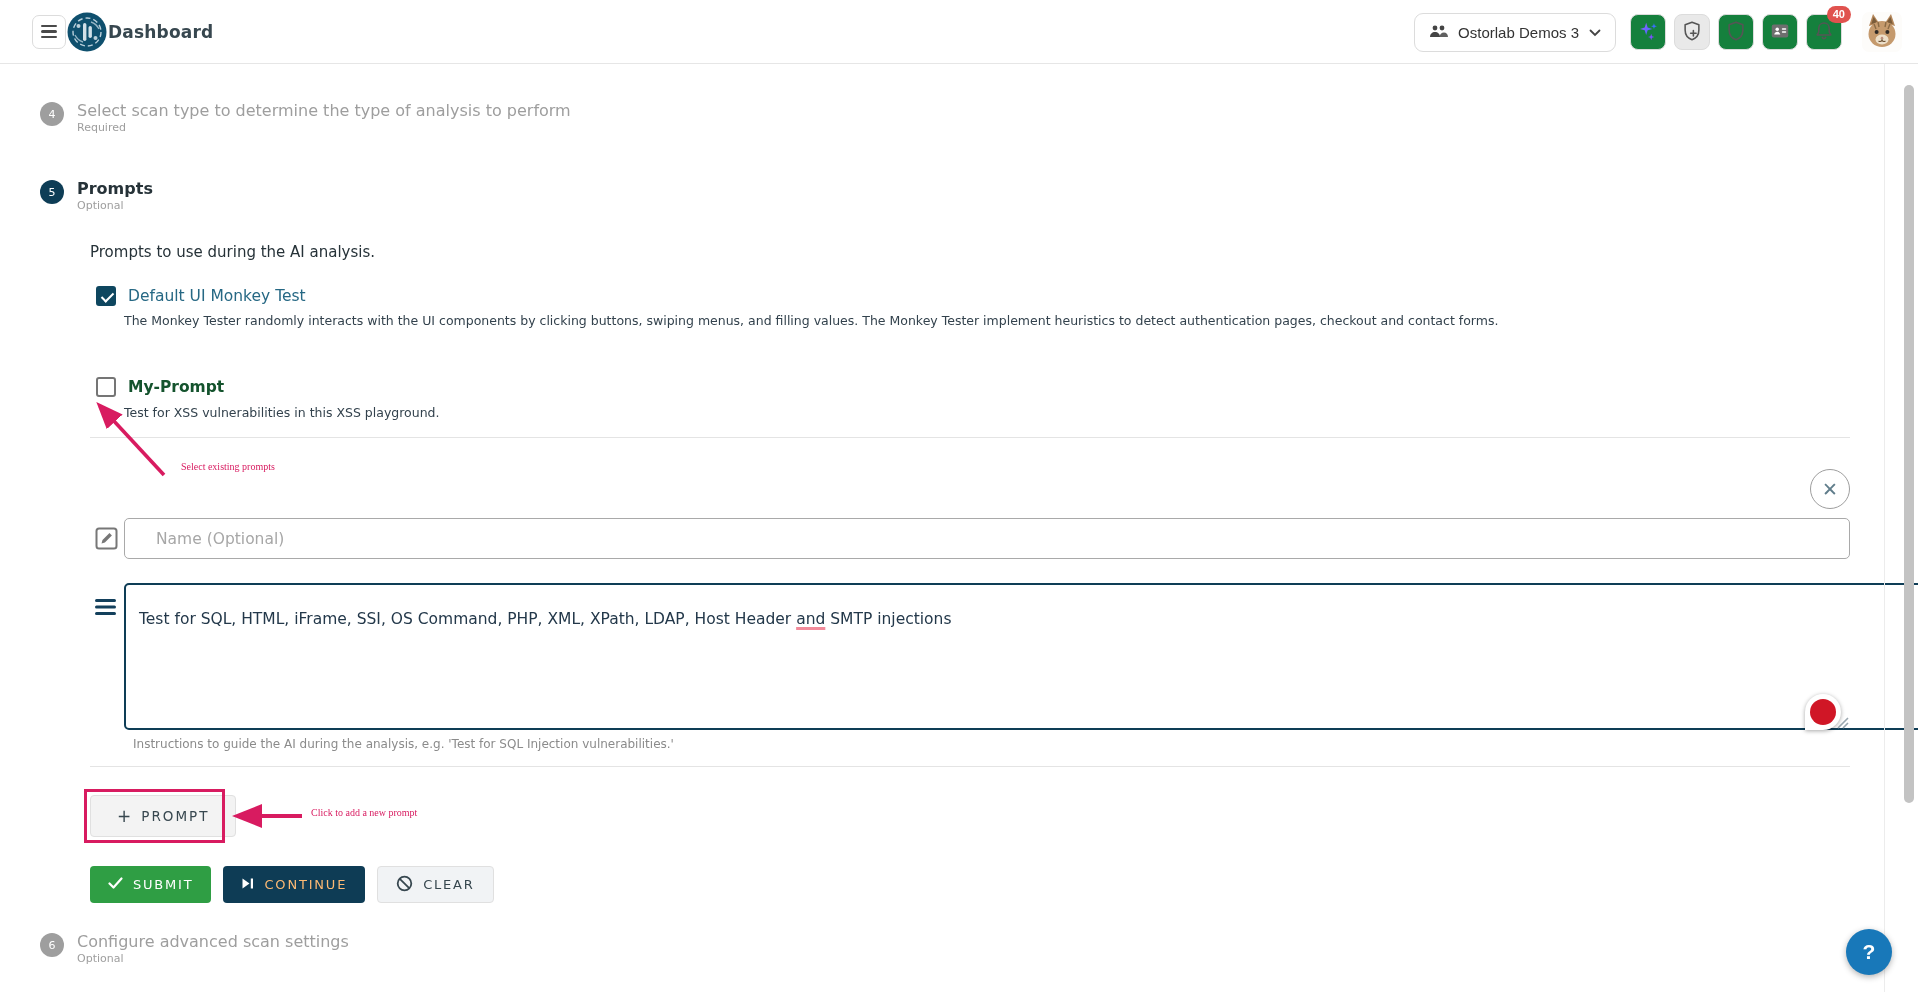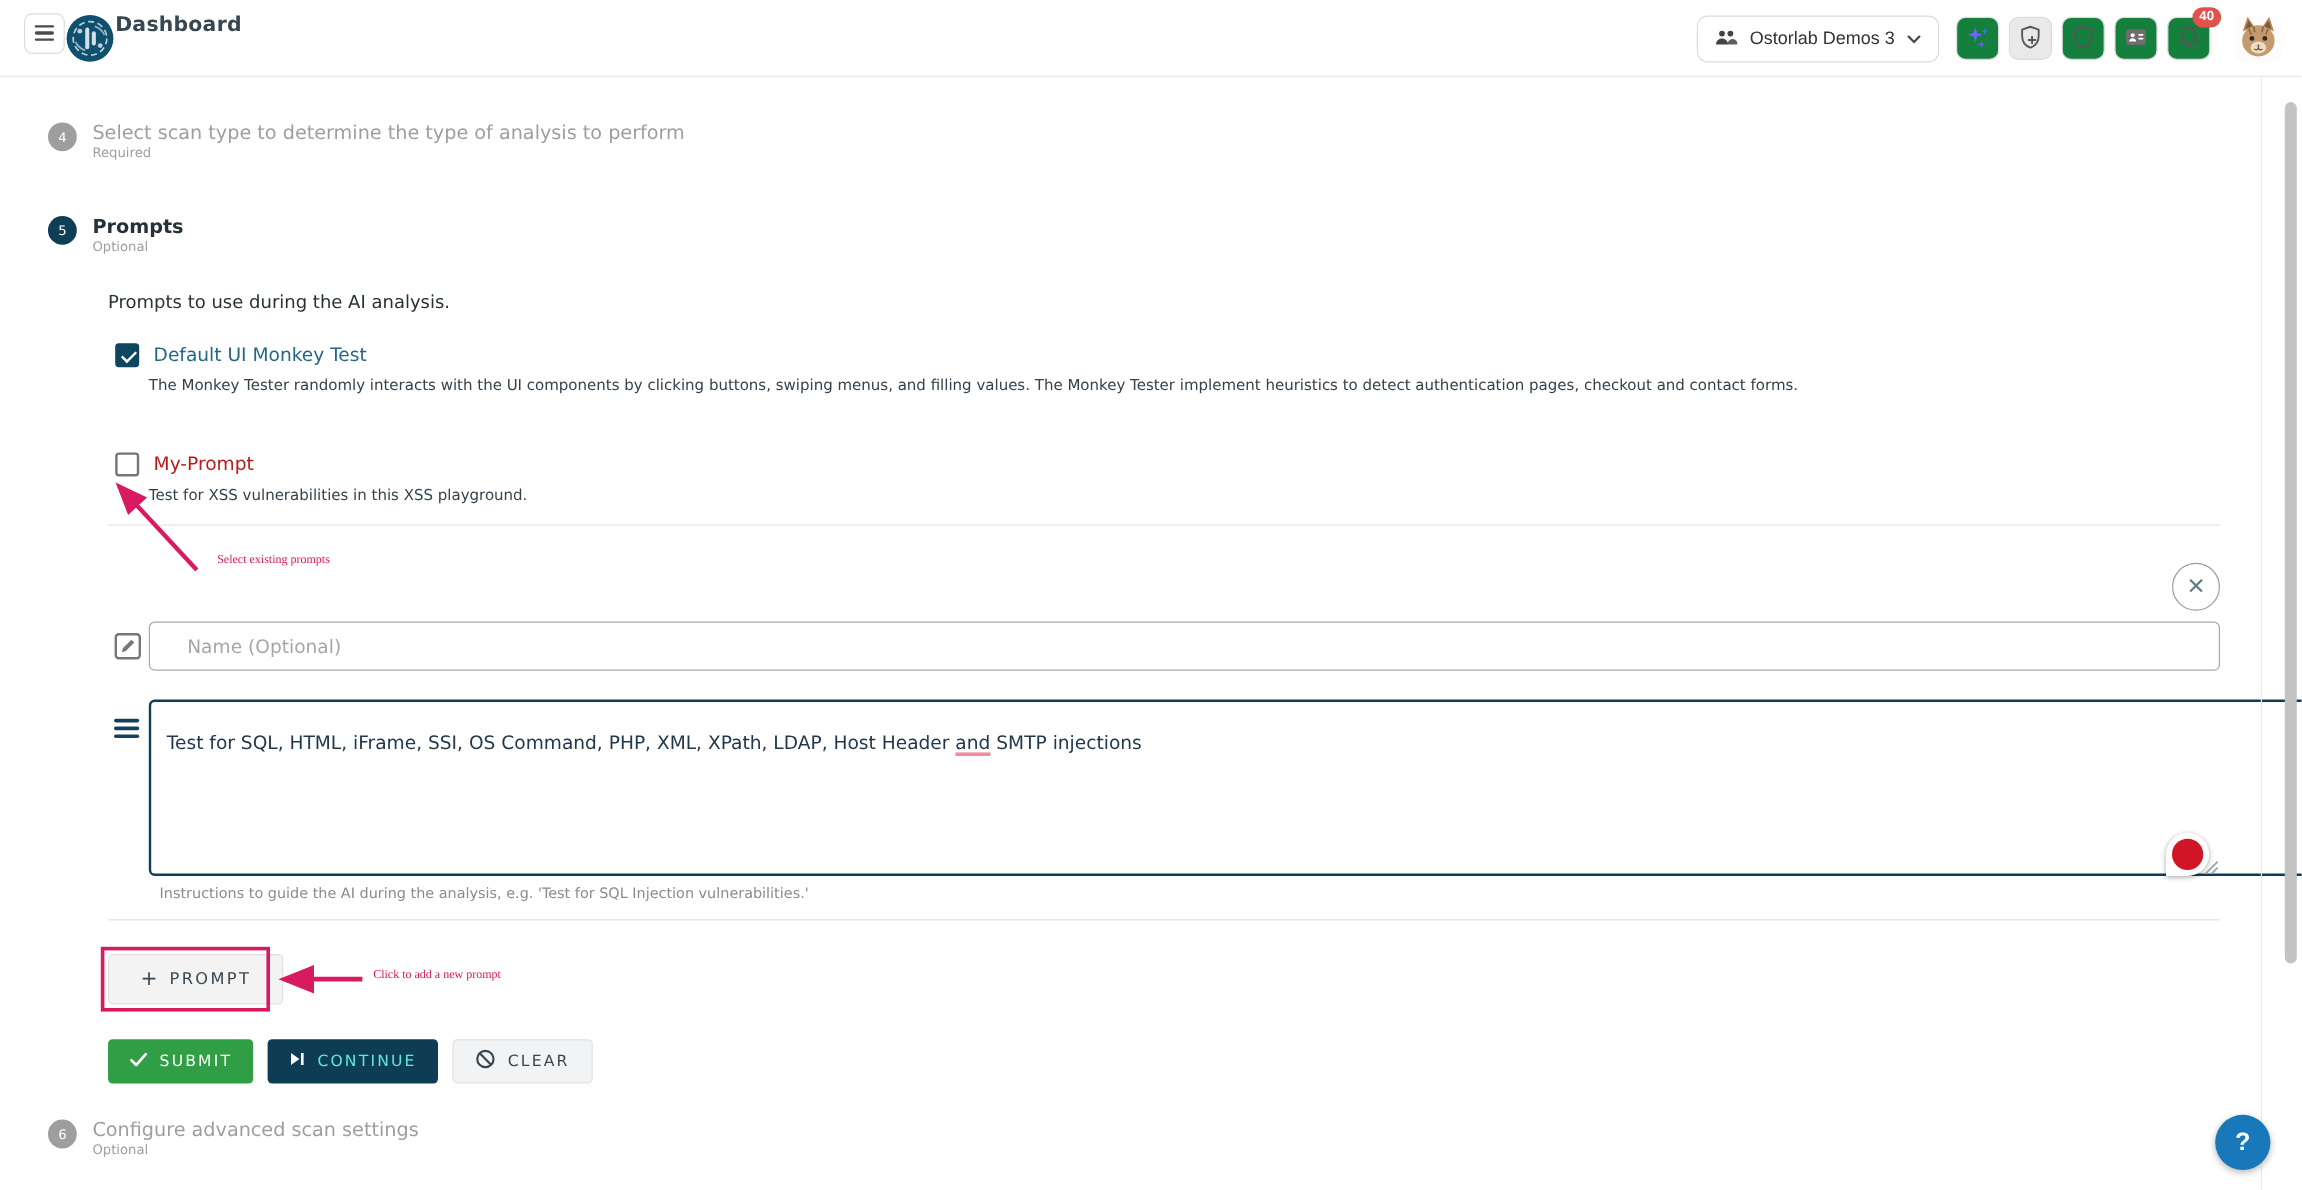--- a/index.html
+++ b/index.html
@@ -4,21 +4,21 @@
 <style>
   * { margin:0; padding:0; box-sizing:border-box; }
   html,body { width:1918px; height:992px; background:#fff; overflow:hidden;
               font-family:"DejaVu Sans", sans-serif; }
   .screen { position:relative; width:1918px; height:992px; background:#fff; }
 
   
   .topbar { position:absolute; left:0; top:0; width:1918px; height:64px;
             background:#fff; border-bottom:1px solid #e6e6e6;
             display:flex; align-items:center; padding:0 20px; }
-  .topbar-left { display:flex; gap:0; }
+  .topbar-left { display:flex; align-items:center; gap:0;margin-left:12px; }
   .menu-btn { width:34px; height:34px; border:1px solid #dcdcdc; border-radius:7px;
               background:#fff; display:flex; align-items:center; justify-content:center;
               flex-direction:column; gap:3px; cursor:pointer; }
   .menu-btn span { display:block; width:16px; height:2.4px; background:#4a4a4a; border-radius:2px; }
   .logo { width:42px; height:42px; }
   .app-title { font-size:17px; font-weight:600; color:#37474f; letter-spacing:.2px; }
 
   .topbar-right { position:absolute; right:16px; top:12px; display:flex; align-items:center; gap:8px; }
   .ws-btn { height:39px; border:1px solid #dcdcdc; border-radius:9px; background:#fff;
             display:flex; align-items:center; gap:10px; padding:0 14px; margin-right:6px; cursor:pointer; }
@@ -42,21 +42,21 @@
   
   .intro { position:absolute; left:90px; top:243px; font-size:15px; color:#263238; }
 
   .opt-row { position:absolute; left:96px; display:flex; align-items:center; gap:12px; cursor:pointer; }
   .checkbox { width:20px; height:20px; border-radius:3px; border:2px solid #757575; background:#fff; }
   .checkbox.checked { background:#0e465f; border-color:#0e465f; position:relative; }
   .checkbox.checked::after { content:""; position:absolute; left:6px; top:2px; width:5px; height:10px;
                              border:solid #fff; border-width:0 2.4px 2.4px 0; transform:rotate(45deg); }
   .opt-label { font-size:15.5px; }
   .opt-label.sel { color:#266884; }
-  .opt-label.unsel { color:#b91c1c; }
+  .opt-label.unsel { color:#14532d;font-weight:bold; }
   .opt-desc { position:absolute; left:124px; font-size:12.5px; color:#33424d; }
 
   .divider { position:absolute; left:90px; width:1760px; height:1px; background:#e4e4e4; }
 
   .close-btn { position:absolute; left:1810px; top:469px; width:40px; height:40px; border-radius:50%;
                border:1px solid #9e9e9e; background:#fff; display:flex; align-items:center;
                justify-content:center; font-size:19px; color:#607d8b; cursor:pointer; }
 
   .field-icon { position:absolute; left:95px; display:flex; align-items:center; justify-content:center; }
   .name-input { position:absolute; left:124px; top:518px; width:1726px; height:41px;
@@ -81,21 +81,21 @@
              background:#f3f3f3; border:1px solid #e0e0e0; border-radius:4px;
              font-size:13.5px; letter-spacing:2px; color:#37474f; display:flex; align-items:center;
              gap:10px; cursor:pointer; font-family:"DejaVu Sans", sans-serif; }
   .add-btn .plus { font-size:17px; letter-spacing:0; }
 
   .actions-row { position:absolute; left:90px; top:866px; display:flex; gap:12px; }
   .btn { height:37px; border:none; border-radius:4px; padding:0 18px; display:flex; align-items:center;
          gap:10px; font-size:13px; letter-spacing:1.8px; cursor:pointer;
          font-family:"DejaVu Sans", sans-serif; }
   .btn-submit { background:#2f9e44; color:#fff;text-align:center; }
-  .btn-continue { background:#0e3c55; color:#5eead4; }
+  .btn-continue { background:#0e3c55; color:#fdba74; }
   .btn-clear { background:#f1f3f5; color:#37474f; border:1px solid #e0e0e0; }
 
   
   .ann-text { position:absolute; color:#d81b60; font-size:10px; font-weight:500;
               font-family:Liberation Serif, serif; }
   .ann-rect { position:absolute; left:84px; top:789px; width:141px; height:54px;
               border:3px solid #d81b60; }
   .ann-svg { position:absolute; pointer-events:none; }
 
   

